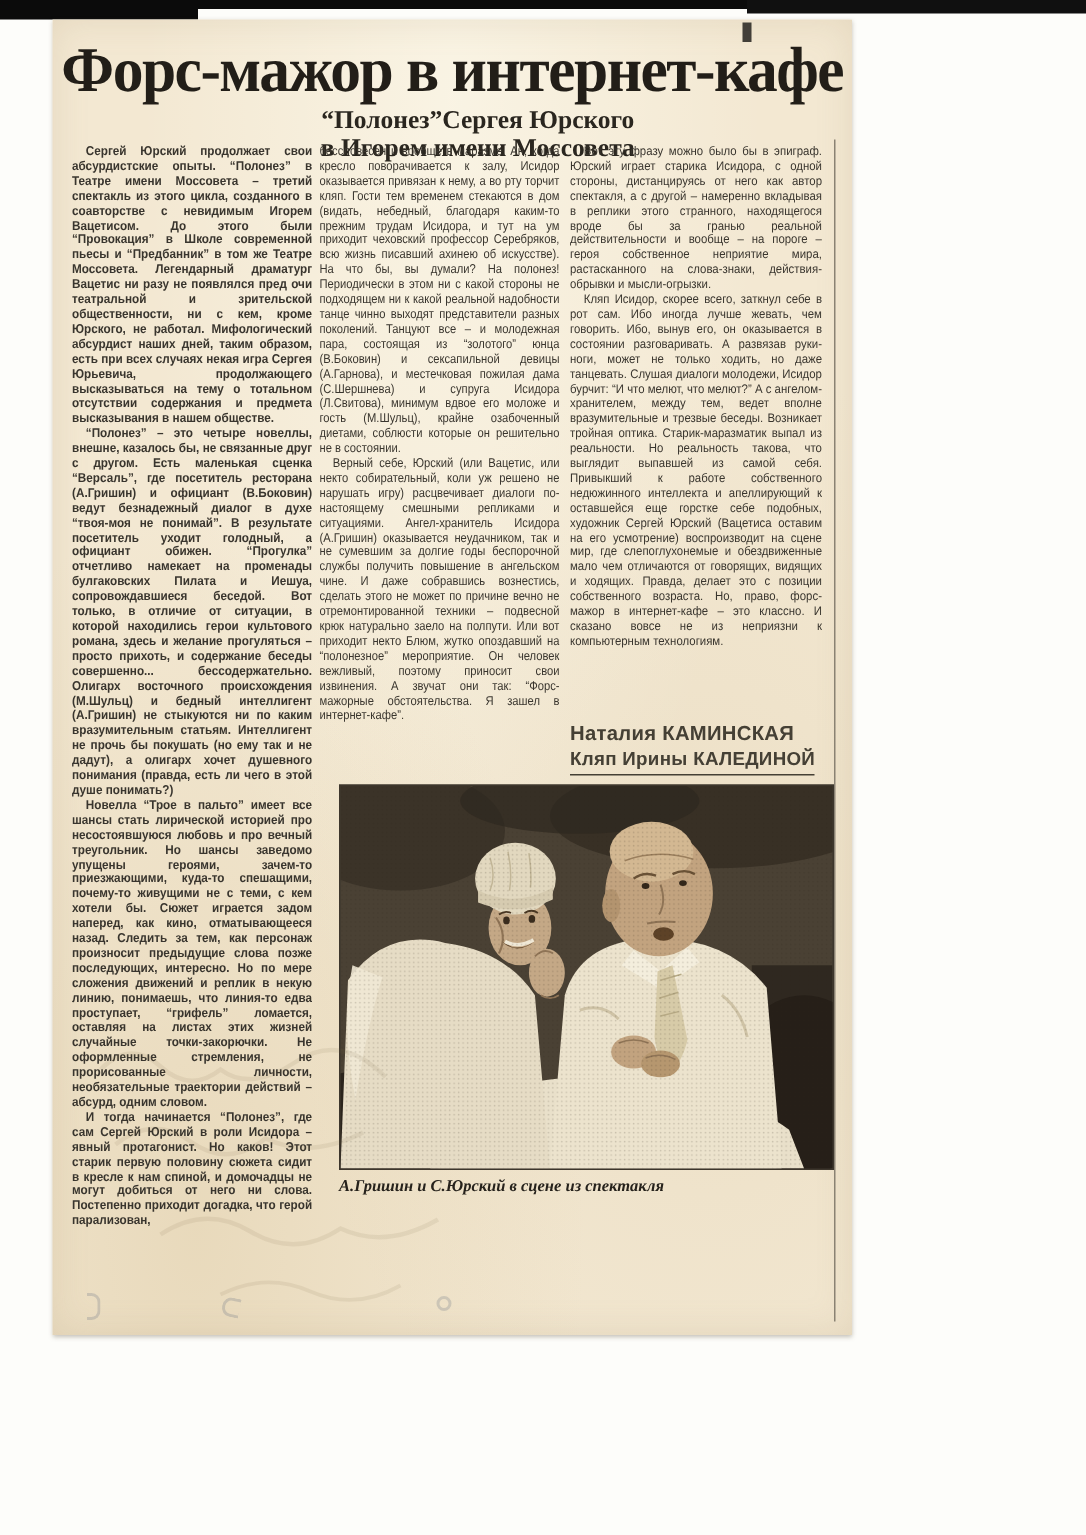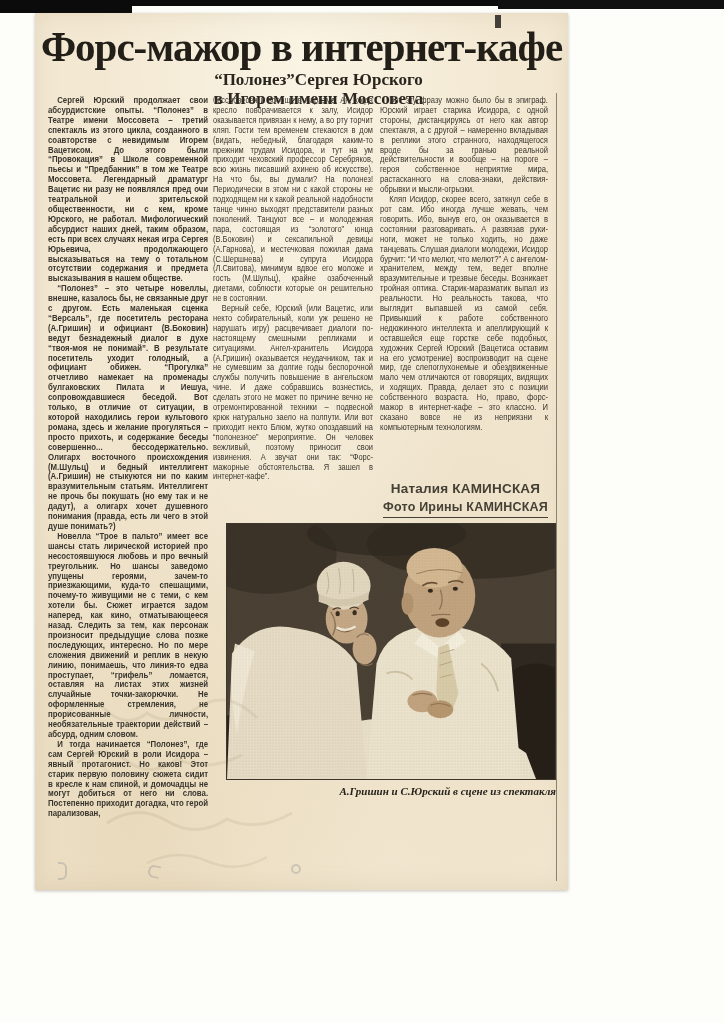--- a/index.html
+++ b/index.html
@@ -52,39 +52,39 @@
   .col-1 .coltext{width:174px;transform:scaleX(0.92);}
   .col-2 .coltext{width:182px;transform:scaleX(0.879);}
   .col-3 .coltext{width:183px;transform:scaleX(0.918);font-size:8.3px;}
   .coltext p{margin:0;text-indent:10px;}
   .coltext p.no-indent{text-indent:0;}
 
   .column-rule{position:absolute;left:521px;top:80px;width:1px;height:788px;background:#8a8273;}
 
   .byline{
     position:absolute;left:345px;top:468px;width:171px;
-    text-align:center;color:#454035;
+    text-align:left;color:#454035;
   }
   .byline .author{
     font-size:13.5px;font-weight:bold;letter-spacing:.2px;line-height:16px;
   }
   .byline .photo-credit{
     display:inline-block;font-size:12.5px;font-weight:bold;letter-spacing:.2px;
     padding-bottom:3px;border-bottom:1.5px solid #454035;margin-top:1px;
   }
 
   .stage-photo{
     position:absolute;left:191px;top:510px;width:330px;height:257px;
     border:1px solid #3d362c;box-sizing:border-box;background:#473e32;
   }
   .stage-photo svg{display:block;width:100%;height:100%;}
 
   .photo-caption{
     position:absolute;left:191px;top:772px;width:330px;
-    text-align:right;
+    text-align:left;
     font-family:"Liberation Serif", serif;
     font-style:italic;font-weight:bold;font-size:11px;
     color:#26221c;
   }
 
   .tape-mark{position:absolute;opacity:.3;border:2px solid #7e848e;background:transparent;}
   .tape-1{left:23px;top:849px;width:7px;height:14px;border-radius:0 6px 6px 0;border-left:none;}
   .tape-2{left:113px;top:852px;width:10px;height:9px;border-radius:50% 0 0 50%;border-right:none;transform:rotate(12deg);}
   .tape-3{left:256px;top:851px;width:6px;height:6px;border-radius:50%;}
 
@@ -128,21 +128,21 @@
       <div class="coltext">
         <p>Вот эту фразу можно было бы в эпиграф. Юрский играет старика Исидора, с одной стороны, дистанцируясь от него как автор спектакля, а с другой – намеренно вкладывая в реплики этого странного, находящегося вроде бы за гранью реальной действительности и вообще – на пороге – героя собственное неприятие мира, растасканного на слова-знаки, действия-обрывки и мысли-огрызки.</p>
         <p>Кляп Исидор, скорее всего, заткнул себе в рот сам. Ибо иногда лучше жевать, чем говорить. Ибо, вынув его, он оказывается в состоянии разговаривать. А развязав руки-ноги, может не только ходить, но даже танцевать. Слушая диалоги молодежи, Исидор бурчит: “И что мелют, что мелют?” А с ангелом-хранителем, между тем, ведет вполне вразумительные и трезвые беседы. Возникает тройная оптика. Старик-маразматик выпал из реальности. Но реальность такова, что выглядит выпавшей из самой себя. Привыкший к работе собственного недюжинного интеллекта и апеллирующий к оставшейся еще горстке себе подобных, художник Сергей Юрский (Вацетиса оставим на его усмотрение) воспроизводит на сцене мир, где слепоглухонемые и обездвиженные мало чем отличаются от говорящих, видящих и ходящих. Правда, делает это с позиции собственного возраста. Но, право, форс-мажор в интернет-кафе – это классно. И сказано вовсе не из неприязни к компьютерным технологиям.</p>
       </div>
     </div>
 
     <div class="column-rule"></div>
 
     <div class="byline">
       <div class="author">Наталия КАМИНСКАЯ</div>
-      <span class="photo-credit">Фото Ирины КАМИНСКАЯ</span>
+      <span class="photo-credit">Кляп Ирины КАЛЕДИНОЙ</span>
     </div>
 
     <div class="stage-photo">
       <svg viewBox="0 0 329 256" preserveAspectRatio="none" aria-hidden="true">
         <defs>
           <pattern id="ht" width="3" height="3" patternUnits="userSpaceOnUse">
             <circle cx="1" cy="1" r="0.55" fill="#2c2419"></circle>
           </pattern>
         </defs>
 

